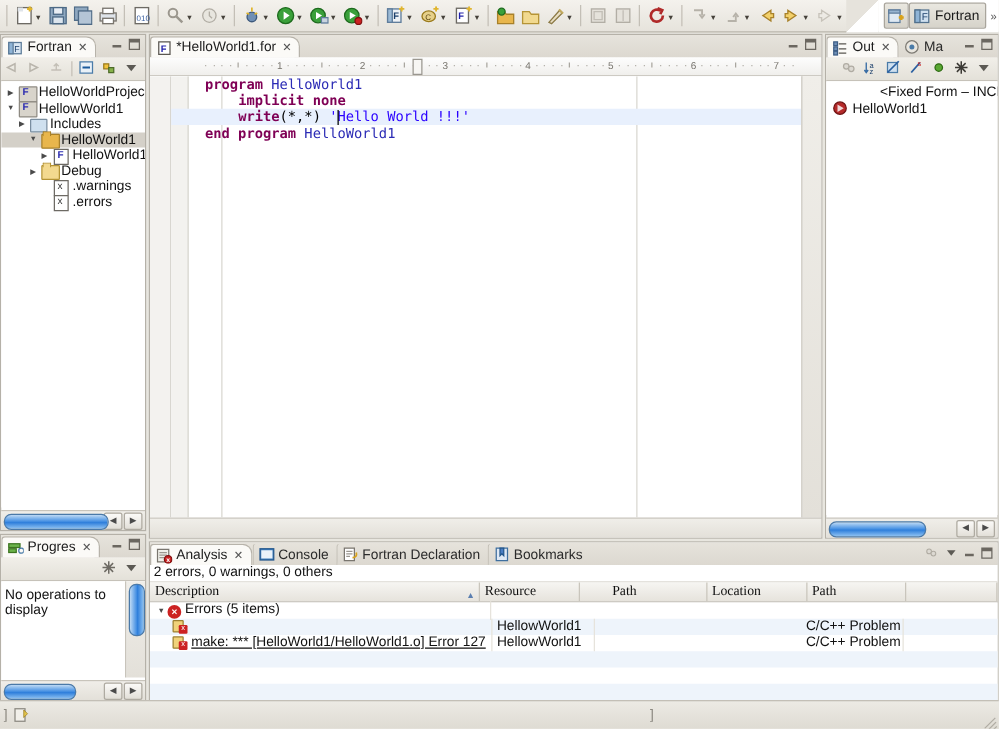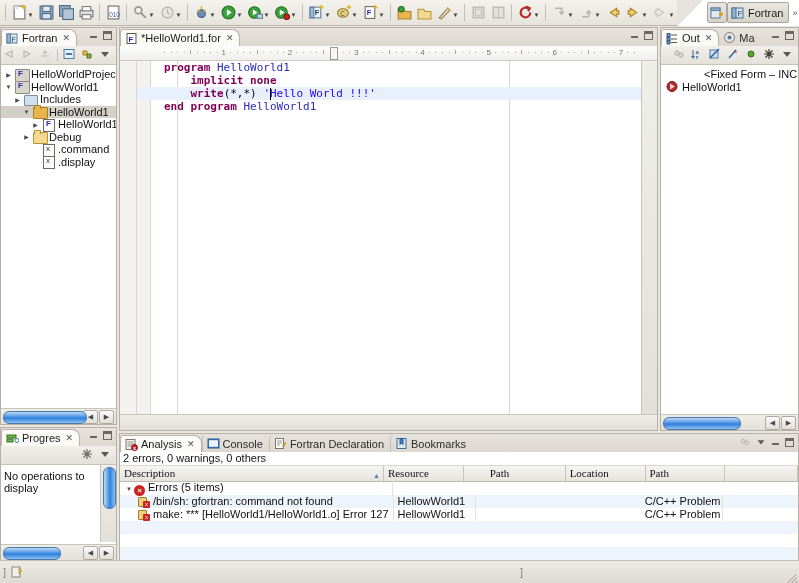--- a/index.html
+++ b/index.html
@@ -542,28 +542,28 @@
             <span class="ticon">
               <span class="ic-folder-o"></span>
             </span>
             <span class="tlabel">Debug</span>
           </div>
           <div class="trow" style="padding-left: 29px;">
             <span class="twist"></span>
             <span class="ticon">
               <span class="ic-x"></span>
             </span>
-            <span class="tlabel">.command</span>
+            <span class="tlabel">.warnings</span>
           </div>
           <div class="trow" style="padding-left: 29px;">
             <span class="twist"></span>
             <span class="ticon">
               <span class="ic-x"></span>
             </span>
-            <span class="tlabel">.display</span>
+            <span class="tlabel">.errors</span>
           </div>
         </div>
     </div>
 
     <div class="sb-h" style="left:0; bottom:0; width:115px;">
       <div class="sb-track">
         <div class="sb-thumb-h" style="left:2px; width:82px;"></div>
       </div>
       <div class="sb-arrows">
         <span class="sb-arr">◀</span>
@@ -883,29 +883,29 @@
     <div id="problems-rows" style="background:#fff;">
         <div class="tbl-row">
           <div class="td" style="width: 292px; padding-left: 4px;"><span class="twist" style="width:10px;display:inline-block;">▼</span><span class="err-badge">×</span><span>Errors (5 items)</span></div>
           <div class="td" style="width: 88px;"><span></span></div>
           <div class="td" style="width: 88px;"><span></span></div>
           <div class="td" style="width: 88px;"><span></span></div>
           <div class="td" style="width: 88px;"><span></span></div>
           <div class="td" style="width: 80px;"><span></span></div>
         </div>
         <div class="tbl-row alt">
-          <div class="td" style="width: 292px; padding-left: 18px;"><span class="err-sm"></span><span>/bin/sh: gfortran: command not found</span></div>
+          <div class="td" style="width: 292px; padding-left: 18px;"><span class="err-sm"></span></div>
           <div class="td" style="width: 88px;"><span>HellowWorld1</span></div>
           <div class="td" style="width: 88px;"><span></span></div>
           <div class="td" style="width: 88px;"><span></span></div>
           <div class="td" style="width: 88px;"><span>C/C++ Problem</span></div>
           <div class="td" style="width: 80px;"><span></span></div>
         </div>
         <div class="tbl-row">
-          <div class="td" style="width: 292px; padding-left: 18px;"><span class="err-sm"></span><span>make: *** [HelloWorld1/HelloWorld1.o] Error 127</span></div>
+          <div class="td" style="width: 292px; padding-left: 18px; text-decoration: underline;"><span class="err-sm"></span><span>make: *** [HelloWorld1/HelloWorld1.o] Error 127</span></div>
           <div class="td" style="width: 88px;"><span>HellowWorld1</span></div>
           <div class="td" style="width: 88px;"><span></span></div>
           <div class="td" style="width: 88px;"><span></span></div>
           <div class="td" style="width: 88px;"><span>C/C++ Problem</span></div>
           <div class="td" style="width: 80px;"><span></span></div>
         </div>
         <div class="tbl-row alt">
           <div class="td" style="width: 292px;"></div>
           <div class="td" style="width: 88px;"></div>
           <div class="td" style="width: 88px;"></div>

